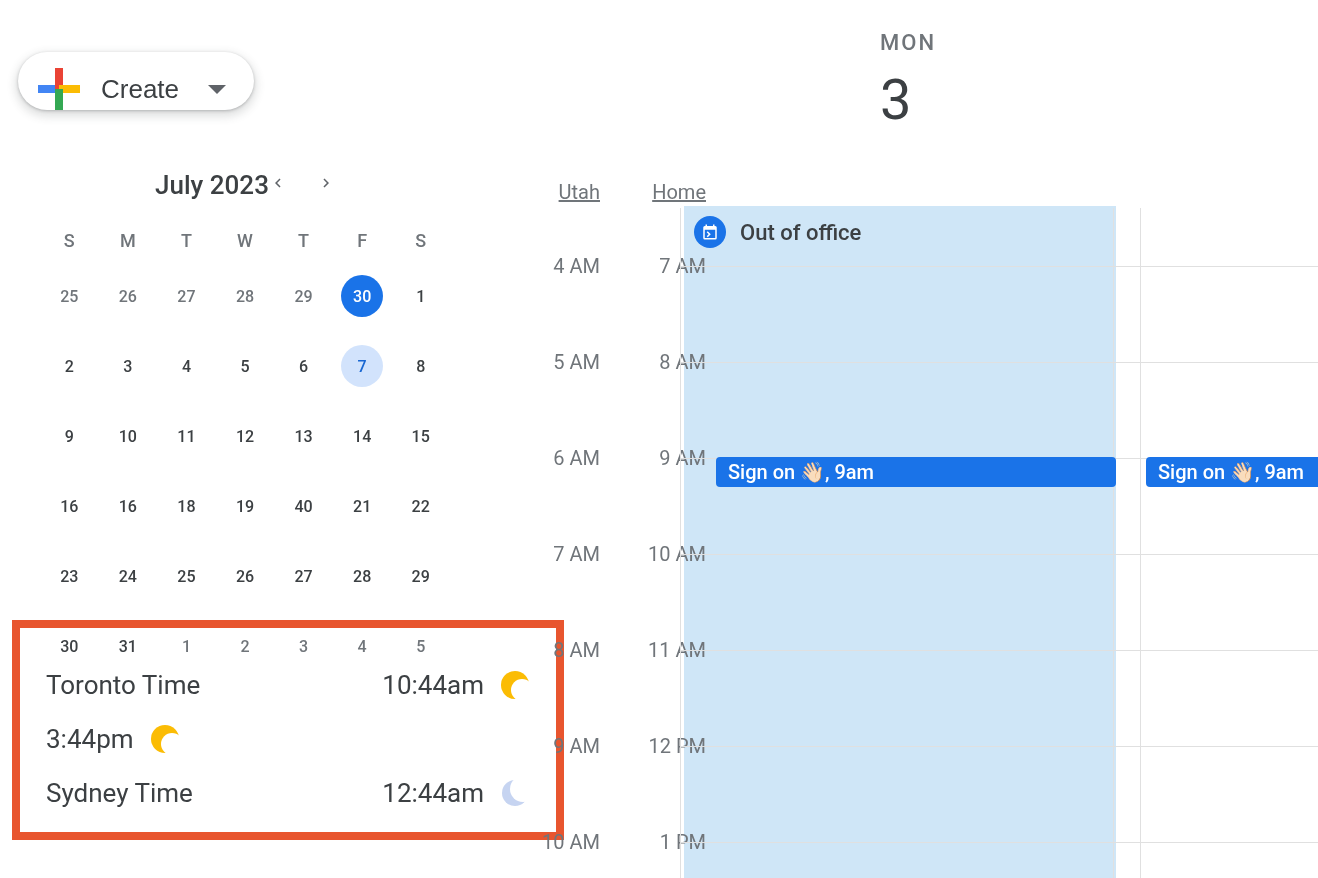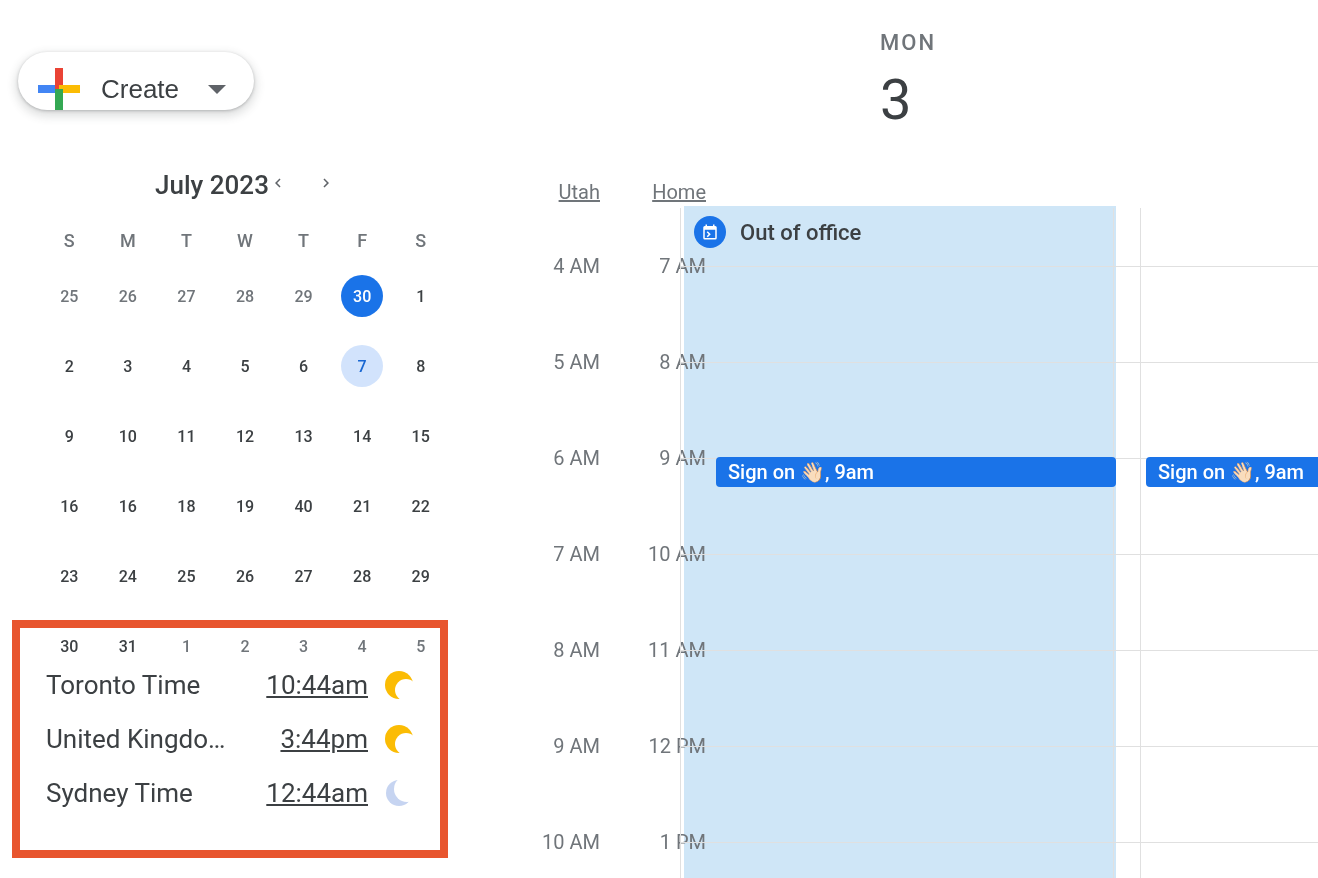--- a/index.html
+++ b/index.html
@@ -122,23 +122,23 @@
     .mini-cal-day.highlight .day-circle {
       background: #d2e3fc;
       color: #1967d2;
     }
     
     
     .world-clocks {
       position: absolute;
       top: 620px;
       left: 12px;
-      width: 436px;
+      width: 552px;
       border: 8px solid #e8552e;
-      padding: 30px 26px 30px 26px;
+      padding: 30px 26px 12px 26px;
     }
     .clock-row {
       display: flex;
       align-items: center;
       justify-content: space-between;
       padding: 12px 0;
     }
     .clock-name {
       font-size: 26px;
       color: #3c4043;
@@ -148,21 +148,20 @@
       text-overflow: ellipsis;
     }
     .clock-right {
       display: flex;
       align-items: center;
       gap: 16px;
     }
     .clock-time {
       font-size: 26px;
       color: #3c4043;
-      text-decoration: underline;
     }
     .weather-icon {
       width: 30px;
       height: 30px;
       display: flex;
       align-items: center;
       justify-content: center;
     }
     .sun-icon {
       width: 28px;
@@ -434,21 +433,20 @@
     <div class="clock-row">
       <div class="clock-name">Toronto Time</div>
       <div class="clock-right">
         <div class="clock-time">10:44am</div>
         <div class="weather-icon">
           <div class="sun-icon"></div>
         </div>
       </div>
     </div>
     <div class="clock-row">
-      <div class="clock-name">United Kingdo…</div>
       <div class="clock-right">
         <div class="clock-time">3:44pm</div>
         <div class="weather-icon">
           <div class="sun-icon"></div>
         </div>
       </div>
     </div>
     <div class="clock-row">
       <div class="clock-name">Sydney Time</div>
       <div class="clock-right">

